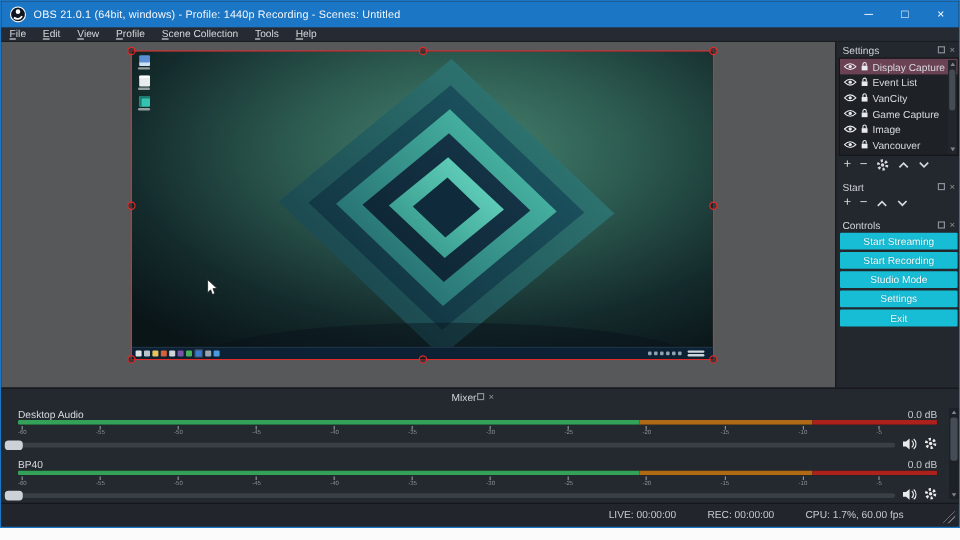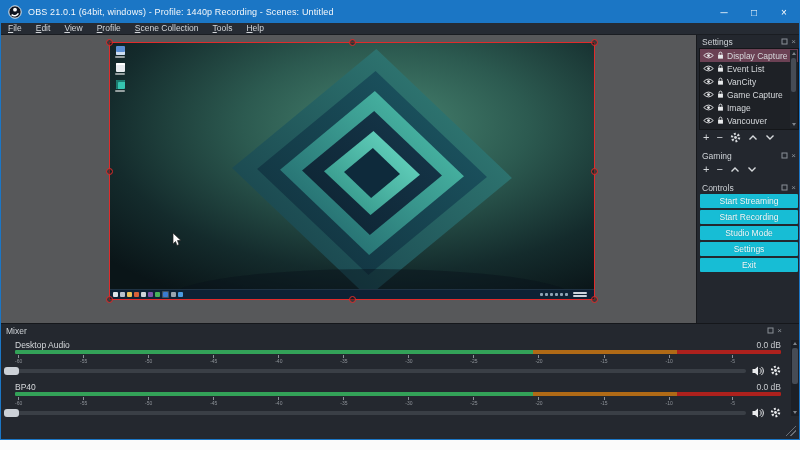--- a/index.html
+++ b/index.html
@@ -59,21 +59,21 @@
   .toolbar{height:15px;display:flex;align-items:center;gap:7px;padding:0 4px;color:#d6d9dc;}
   .tbtn{display:flex;align-items:center;justify-content:center;font-size:11px;line-height:11px;color:#d6d9dc;cursor:default;}
   .vscroll{position:absolute;right:1px;top:1px;bottom:1px;width:7px;background:#22262c;}
   .vscroll::before{content:"";position:absolute;top:2px;left:1.5px;border-left:2px solid transparent;border-right:2px solid transparent;border-bottom:3px solid #7e848b;}
   .vscroll::after{content:"";position:absolute;bottom:2px;left:1.5px;border-left:2px solid transparent;border-right:2px solid transparent;border-top:3px solid #7e848b;}
   .vthumb{position:absolute;left:1px;top:8px;width:5px;height:34px;background:#464c55;border-radius:2px;}
   .ctl-btn{height:14px;margin:0 1px 2px 1px;background:#17bdd5;border-radius:1px;display:flex;align-items:center;justify-content:center;font-size:8.5px;color:#f0feff;text-shadow:0 0 1px rgba(0,40,50,.35);cursor:default;}
 
   
   .mixer{position:absolute;left:0;top:322px;width:800px;height:96px;background:#24282f;border-top:1px solid #15171b;box-sizing:border-box;}
-  .mixer-header{height:13px;display:flex;align-items:center;justify-content:space-between;padding:0 5px;font-size:8.5px;color:#cfd3d7;}
+  .mixer-header{height:13px;display:flex;align-items:center;justify-content:center;padding:0 5px;font-size:8.5px;color:#cfd3d7;}
   .mixer-body{position:absolute;left:14px;right:20px;top:15px;}
   .channel{margin-bottom:4px;}
   .ch-top{display:flex;justify-content:space-between;align-items:flex-end;height:11px;font-size:8.5px;color:#d6d9dc;}
   .db{color:#c8cbcf;}
   .meter{height:4px;display:flex;background:#16181c;border-radius:1px;overflow:hidden;}
   .seg{height:100%;}
   .seg-g{background:#33a258;}
   .seg-o{background:#b06a16;}
   .seg-r{background:#ad211d;}
   .ticks{display:flex;justify-content:space-between;width:94%;height:9px;margin-top:1px;}
@@ -327,21 +327,21 @@
         <span class="tbtn">
               <svg width="10" height="7" viewBox="0 0 10 7">
                 <polyline points="1.5,1.5 5,5 8.5,1.5" fill="none" stroke="#d6d9dc" stroke-width="1.4"></polyline>
               </svg>
             </span>
       </div>
     </div>
 
     <div class="panel">
       <div class="panel-header">
-        <span>Gaming</span>
+        <span>Start</span>
         <span class="hdr-icons">
           <svg width="7" height="7" viewBox="0 0 7 7">
                 <rect x="1" y="1" width="5" height="5" fill="none" stroke="#8a9097"></rect>
               </svg>
           <span>×</span>
         </span>
       </div>
       <div class="toolbar">
         <span class="tbtn">+</span>
         <span class="tbtn">−</span>
@@ -468,16 +468,21 @@
                   <circle cx="8" cy="8" r="2.1" fill="#e8eaec"></circle>
                 </svg></span>
         </div>
       </div>
     </div>
     <div class="mixer-scroll">
           <span class="mthumb"></span>
         </div>
   </div>
 
+  <div class="statusbar">
+    <span>LIVE: 00:00:00</span>
+    <span>REC: 00:00:00</span>
+    <span>CPU: 1.7%, 60.00 fps</span>
+  </div>
   <div class="resize-grip"></div>
 
 </div>
 </div>
 
 </body></html>

